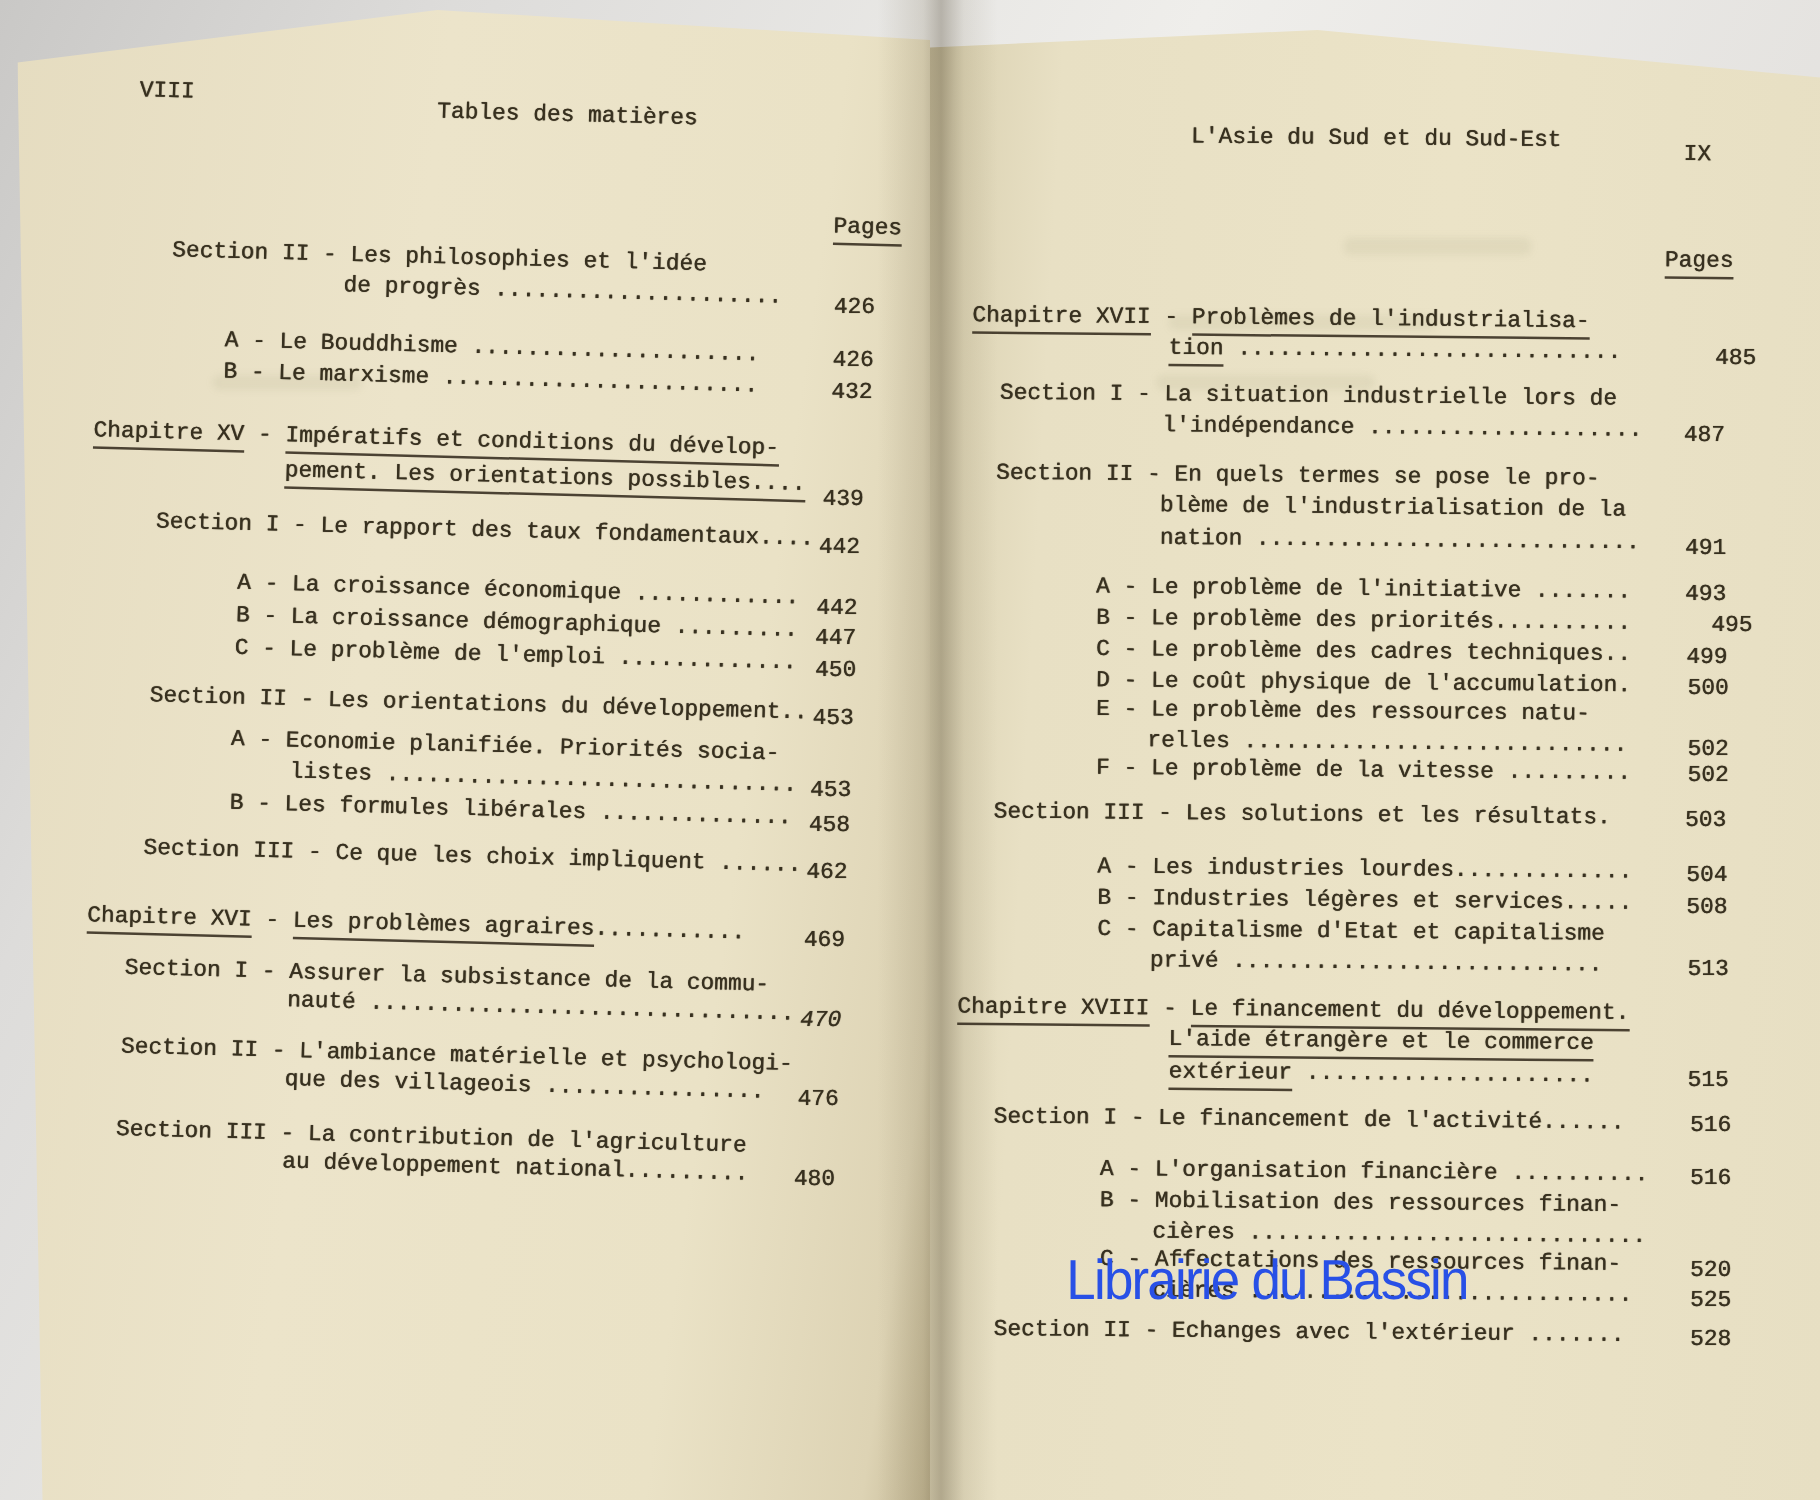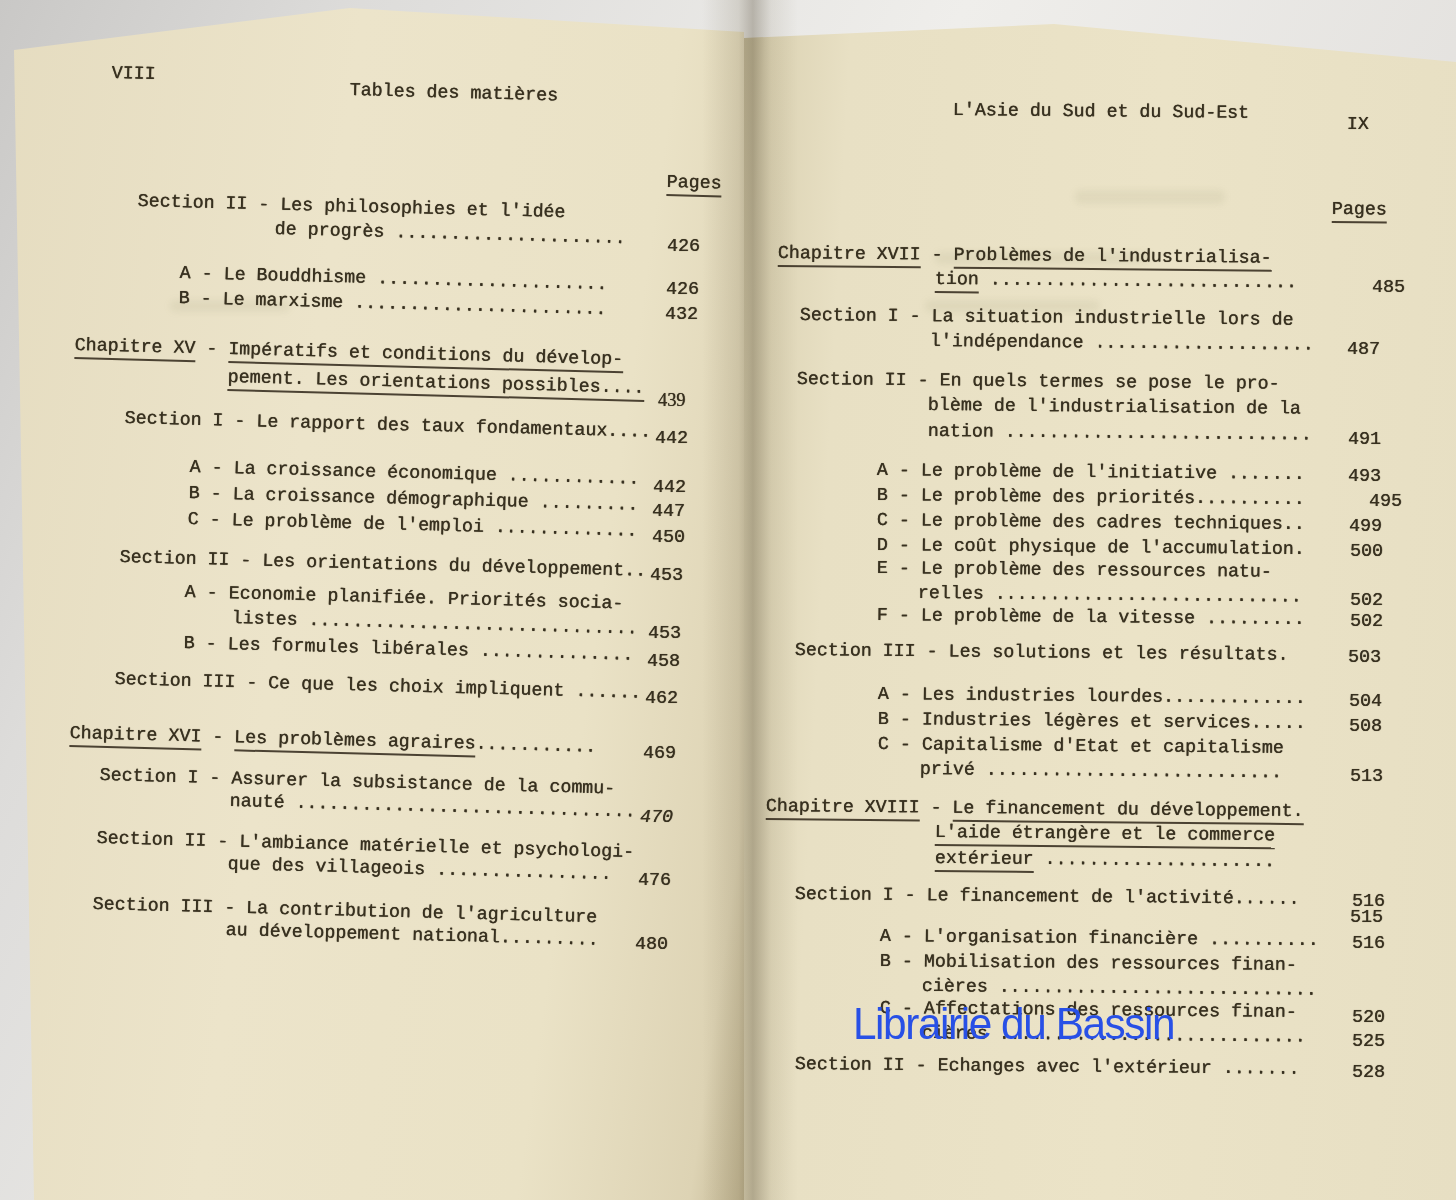--- a/index.html
+++ b/index.html
@@ -70,21 +70,21 @@
     <div class="num" style="left:667px;top:235px;">426</div>
 
     <div class="ln pl" style="left:180px;top:262px;">A - Le Bouddhisme .....................</div>
     <div class="num" style="left:666px;top:278px;">426</div>
 
     <div class="ln pl" style="left:179px;top:287px;">B - Le marxisme .......................</div>
     <div class="num" style="left:665px;top:303px;">432</div>
 
     <div class="ln pl" style="left:75px;top:334px;"><span class="u">Chapitre XV</span><span> - </span><span class="u">Impératifs et conditions du dévelop-</span></div>
     <div class="ln pl" style="left:228px;top:366px;"><span class="u">pement. Les orientations possibles....</span></div>
-    <div class="num" style="left:658px;top:389px;font-family:Liberation Serif, serif;">439</div>
+    <div class="num" style="left:658px;top:389px;">439</div>
 
     <div class="ln pl" style="left:125px;top:407px;">Section I - Le rapport des taux fondamentaux....</div>
     <div class="num" style="left:655px;top:427px;">442</div>
 
     <div class="ln pl" style="left:190px;top:456px;">A - La croissance économique ............</div>
     <div class="num" style="left:653px;top:476px;">442</div>
 
     <div class="ln pl" style="left:189px;top:482px;">B - La croissance démographique .........</div>
     <div class="num" style="left:652px;top:500px;">447</div>
 
@@ -166,21 +166,21 @@
     <div class="ln pr" style="left:878px;top:708px;">B - Industries légères et services.....</div>
     <div class="num" style="left:1349px;top:715px;">508</div>
 
     <div class="ln pr" style="left:878px;top:733px;">C - Capitalisme d'Etat et capitalisme</div>
     <div class="ln pr" style="left:920px;top:758px;">privé ...........................</div>
     <div class="num" style="left:1350px;top:765px;">513</div>
 
     <div class="ln pr" style="left:766px;top:795px;"><span class="u">Chapitre XVIII</span><span> - </span><span class="u">Le financement du développement.</span></div>
     <div class="ln pr" style="left:935px;top:821px;"><span class="u">L'aide étrangère et le commerce</span></div>
     <div class="ln pr" style="left:935px;top:847px;"><span class="u">extérieur</span><span> .....................</span></div>
-    <div class="num" style="left:1350px;top:906px;">515</div>
+    <div class="num" style="left:1350px;top:854px;">515</div>
 
     <div class="ln pr" style="left:795px;top:883px;">Section I - Le financement de l'activité......</div>
     <div class="num" style="left:1352px;top:890px;">516</div>
 
     <div class="ln pr" style="left:880px;top:925px;">A - L'organisation financière ..........</div>
     <div class="num" style="left:1352px;top:932px;">516</div>
 
     <div class="ln pr" style="left:880px;top:950px;">B - Mobilisation des ressources finan-</div>
     <div class="ln pr" style="left:922px;top:975px;">cières .............................</div>
     <div class="num" style="left:1352px;top:982px;margin-top:24px;">520</div>

